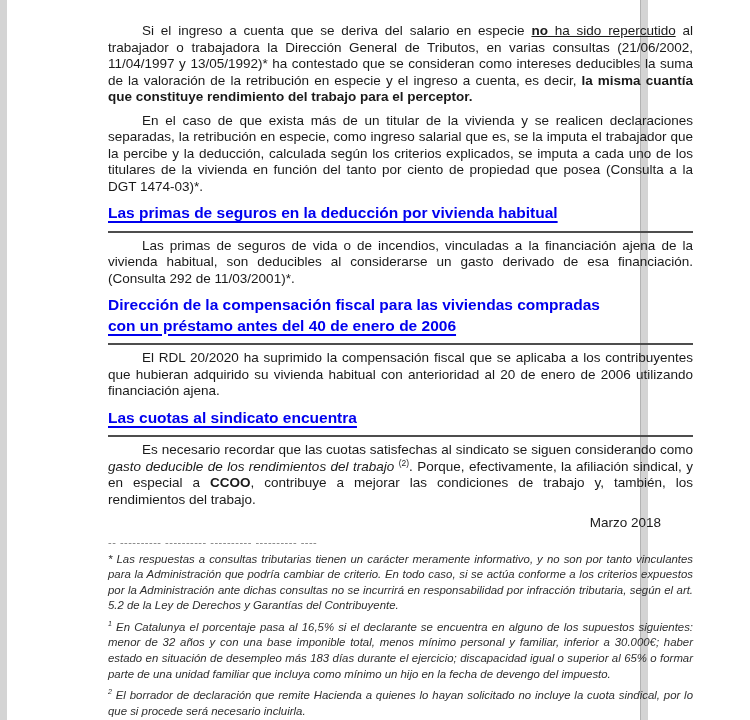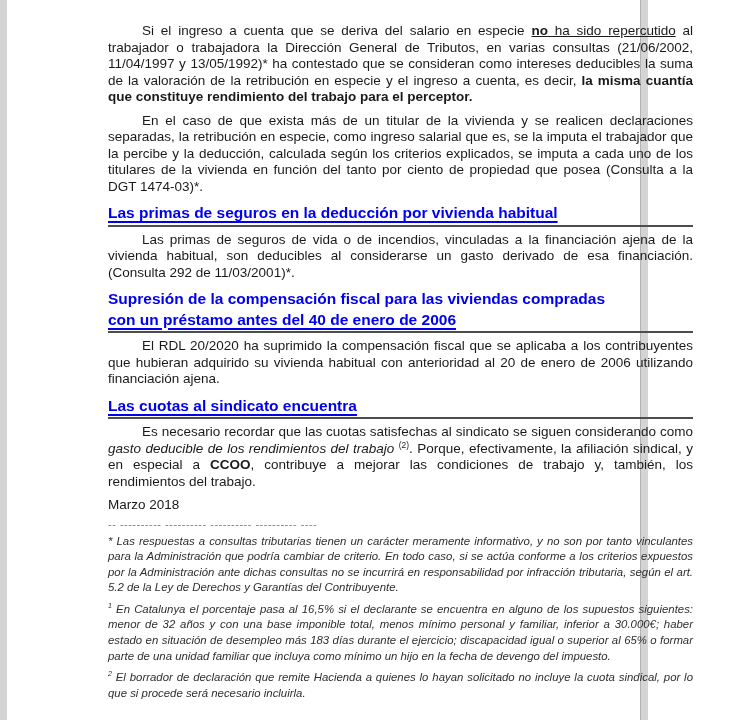--- a/index.html
+++ b/index.html
@@ -4,23 +4,23 @@
 <style>
   html,body{margin:0;padding:0;width:750px;height:720px;overflow:hidden;
     background:#ffffff;font-family:"Liberation Sans","DejaVu Sans",sans-serif;}
   .page{position:relative;width:648px;height:720px;background:var(--bg,#ffffff);}
   .edge{position:absolute;top:0;bottom:0;width:7px;background:var(--edge,#d4d4d4);}
   .edge.left{left:0;}
   .edge.right{right:0;border-left:1px solid #b3b3b3;}
   .content{position:absolute;left:108px;top:23px;width:585px;color:var(--body,#1a1a1a);}
   .bp{font-size:13.5px;line-height:16.5px;margin:0 0 7px;text-align:justify;text-indent:34px;}
   .hd{font-size:15.5px;line-height:20.5px;font-weight:bold;color:var(--hblue,#0000ee);
-      margin:8px 0 5px;border-bottom:2px solid var(--hrule,#4d4d4d);padding-bottom:1px;}
+      margin:8px 0 5px;border-bottom:2px solid var(--hrule,#4d4d4d);padding-bottom:7px;}
   .hd .u{text-decoration:underline;text-decoration-thickness:2px;text-underline-offset:3px;}
-  .date{font-size:13.5px;line-height:16.5px;margin:0;padding-right:32px;}
+  .date{font-size:13.5px;line-height:16.5px;margin:0;text-align:right;padding-right:32px;}
   .sep{font-size:11px;line-height:13px;margin:4px 0 3px;color:var(--sepc,#7d7d7d);letter-spacing:0.5px;}
   .fn{font-size:11.4px;line-height:15.6px;margin:0 0 6px;text-align:justify;color:var(--fnc,#2e2e2e);font-style:italic;}
   .b{font-weight:bold;}
   .i{font-style:italic;}
   .u{text-decoration:underline;}
   .sup{font-size:0.62em;vertical-align:super;line-height:0;}
 </style>
 </head>
 <body>
 
@@ -30,21 +30,21 @@
 
   <div class="content">
     <p class="bp"><span>Si el ingreso a cuenta que se deriva del salario en especie </span><span class="b u">no</span><span class="u"> ha sido repercutido</span><span> al trabajador o trabajadora la Dirección General de Tributos, en varias consultas (21/06/2002, 11/04/1997 y 13/05/1992)* ha contestado que se consideran como intereses deducibles la suma de la valoración de la retribución en especie y el ingreso a cuenta, es decir, </span><span class="b">la misma cuantía que constituye rendimiento del trabajo para el perceptor.</span></p>
 
     <p class="bp"><span>En el caso de que exista más de un titular de la vivienda y se realicen declaraciones separadas, la retribución en especie, como ingreso salarial que es, se la imputa el trabajador que la percibe y la deducción, calculada según los criterios explicados, se imputa a cada uno de los titulares de la vivienda en función del tanto por ciento de propiedad que posea (Consulta a la DGT 1474-03)*.</span></p>
 
     <h2 class="hd"><span class="u">Las primas de seguros en la deducción por vivienda habitual</span></h2>
 
     <p class="bp"><span>Las primas de seguros de vida o de incendios, vinculadas a la financiación ajena de la vivienda habitual, son deducibles al considerarse un gasto derivado de esa financiación. (Consulta 292 de 11/03/2001)*.</span></p>
 
-    <h2 class="hd"><span>Supresión de la compensación fiscal para las viviendas compradas</span><br><span class="u">con un préstamo antes del 40 de enero de 2006</span></h2>
+    <h2 class="hd"><span>Dirección de la compensación fiscal para las viviendas compradas</span><br><span class="u">con un préstamo antes del 40 de enero de 2006</span></h2>
 
     <p class="bp"><span>El RDL 20/2020 ha suprimido la compensación fiscal que se aplicaba a los contribuyentes que hubieran adquirido su vivienda habitual con anterioridad al 20 de enero de 2006 utilizando financiación ajena.</span></p>
 
     <h2 class="hd"><span class="u">Las cuotas al sindicato encuentra</span></h2>
 
     <p class="bp"><span>Es necesario recordar que las cuotas satisfechas al sindicato se siguen considerando como </span><span class="i">gasto deducible de los rendimientos del trabajo</span><span> </span><span class="sup">(2)</span><span>. Porque, efectivamente, la afiliación sindical, y en especial a </span><span class="b">CCOO</span><span>, contribuye a mejorar las condiciones de trabajo y, también, los rendimientos del trabajo.</span></p>
 
     <p class="date">Marzo 2018</p>
 
     <p class="sep">-- ---------- ---------- ---------- ---------- ----</p>

